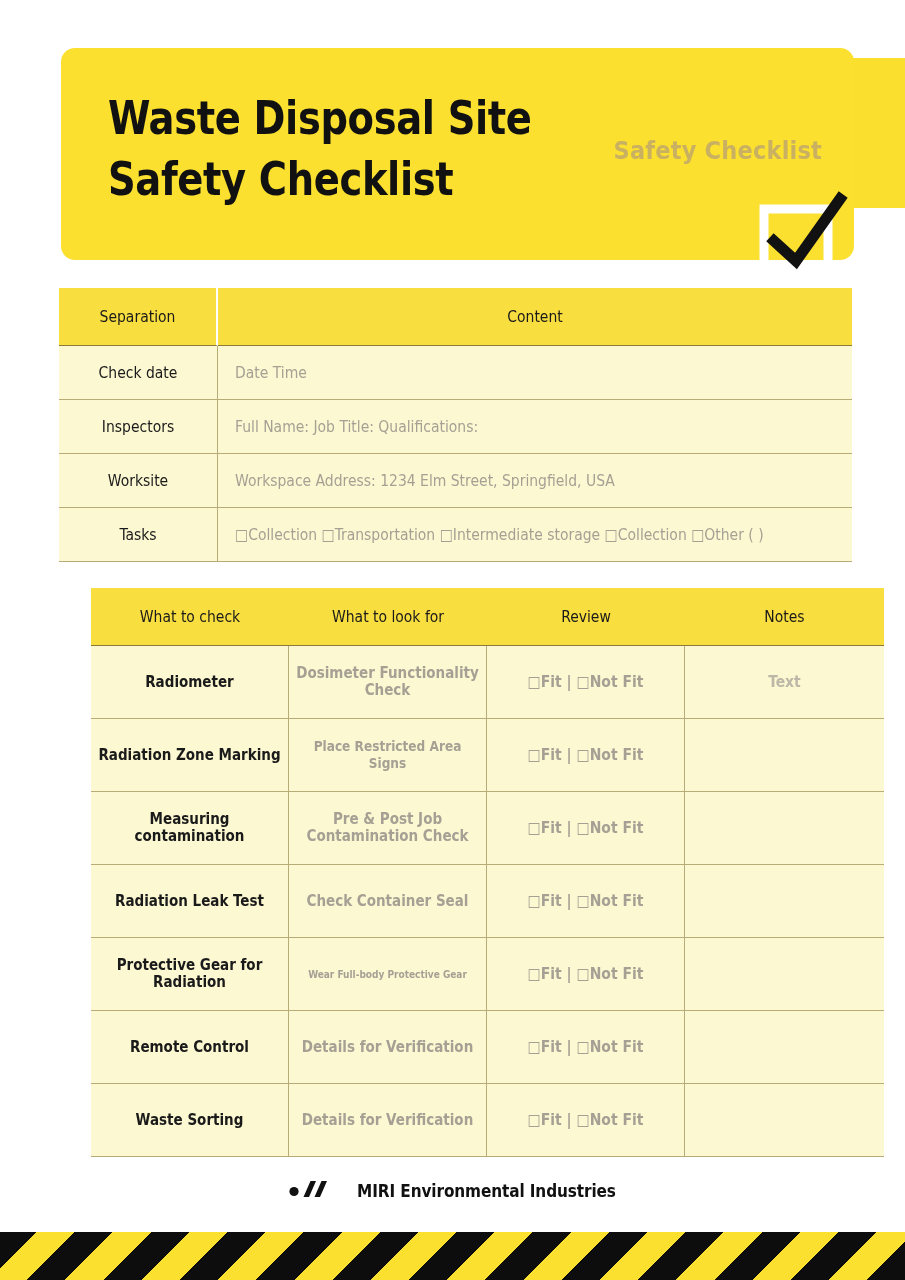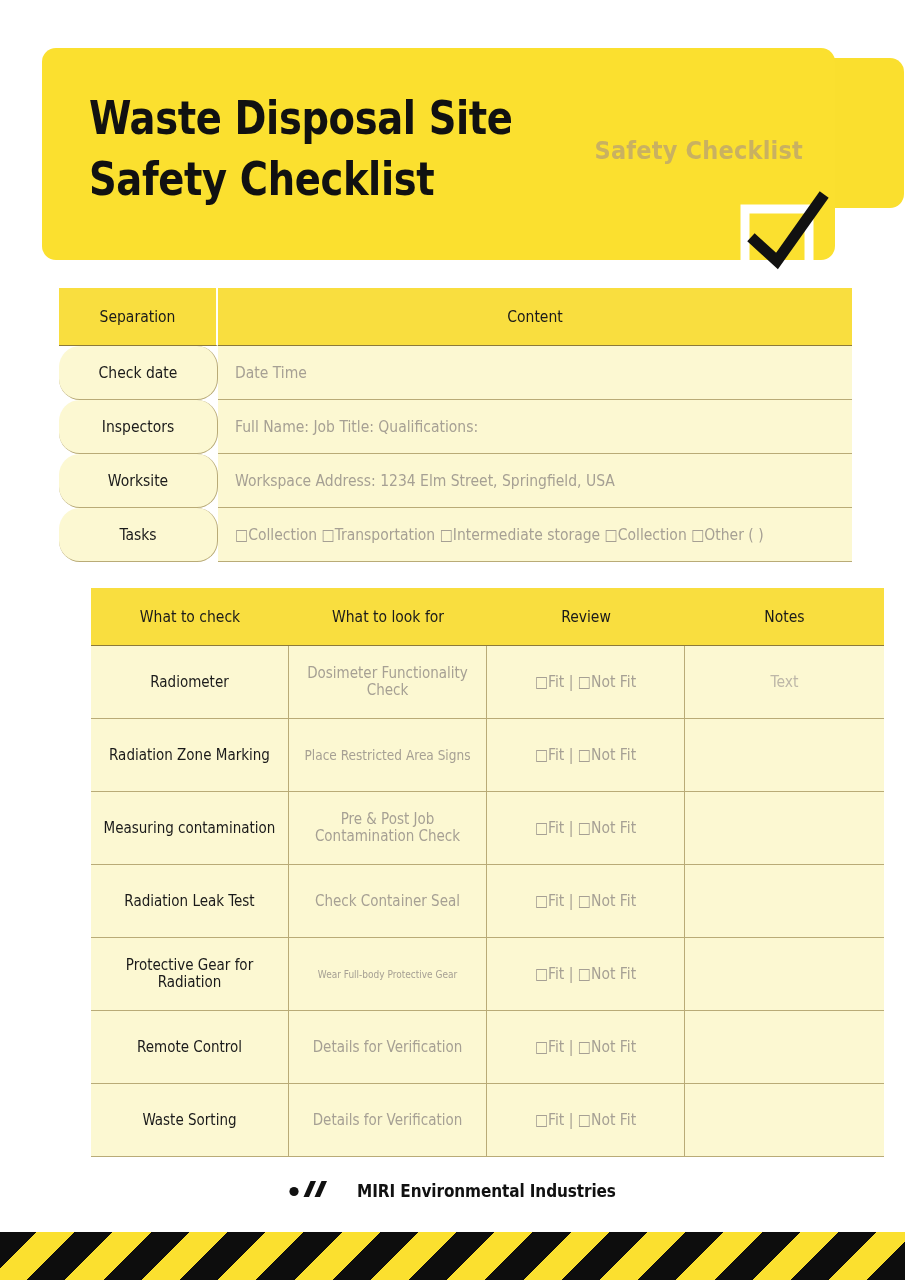--- a/index.html
+++ b/index.html
@@ -12,21 +12,21 @@
     height: 1280px;
     position: relative;
     overflow: hidden;
     font-family: "DejaVu Sans", "Liberation Sans", sans-serif;
     -webkit-font-smoothing: antialiased;
   }
 
   
   .banner-wrap {
     position: absolute;
-    left: 42px;
+    left: 61px;
     top: 48px;
     width: 805px;
     height: 176px;
   }
   .banner-tab {
     position: absolute;
     left: 760px;
     top: 10px;
     width: 102px;
     height: 150px;
@@ -113,31 +113,30 @@
   }
   .tbl tr:last-child td { border-bottom: 1.5px solid #b9ab77; }
 
   
   #info-table td.label {
     text-align: center;
     color: #1a1a1a;
     font-size: 15.5px;
     border-right: 1px solid #b9ab77;
     height: 53px;
-    border-radius: 21px;
   }
   #info-table td.value {
     color: #a6a094;
     padding-left: 17px;
     font-size: 15.5px;
     height: 53px;
   }
 
   
-  #check-table td { height: 72px; text-align: center; }
+  #check-table td { height: 72px; text-align: center; font-weight: bold; }
   #check-table td.c-what {
     color: #1a1a1a;
     border-right: 1px solid #b9ab77;
     line-height: 17px;
     padding: 0 6px;
   }
   #check-table td.c-look {
     color: #a6a094;
     border-right: 1px solid #b9ab77;
     line-height: 17px;

